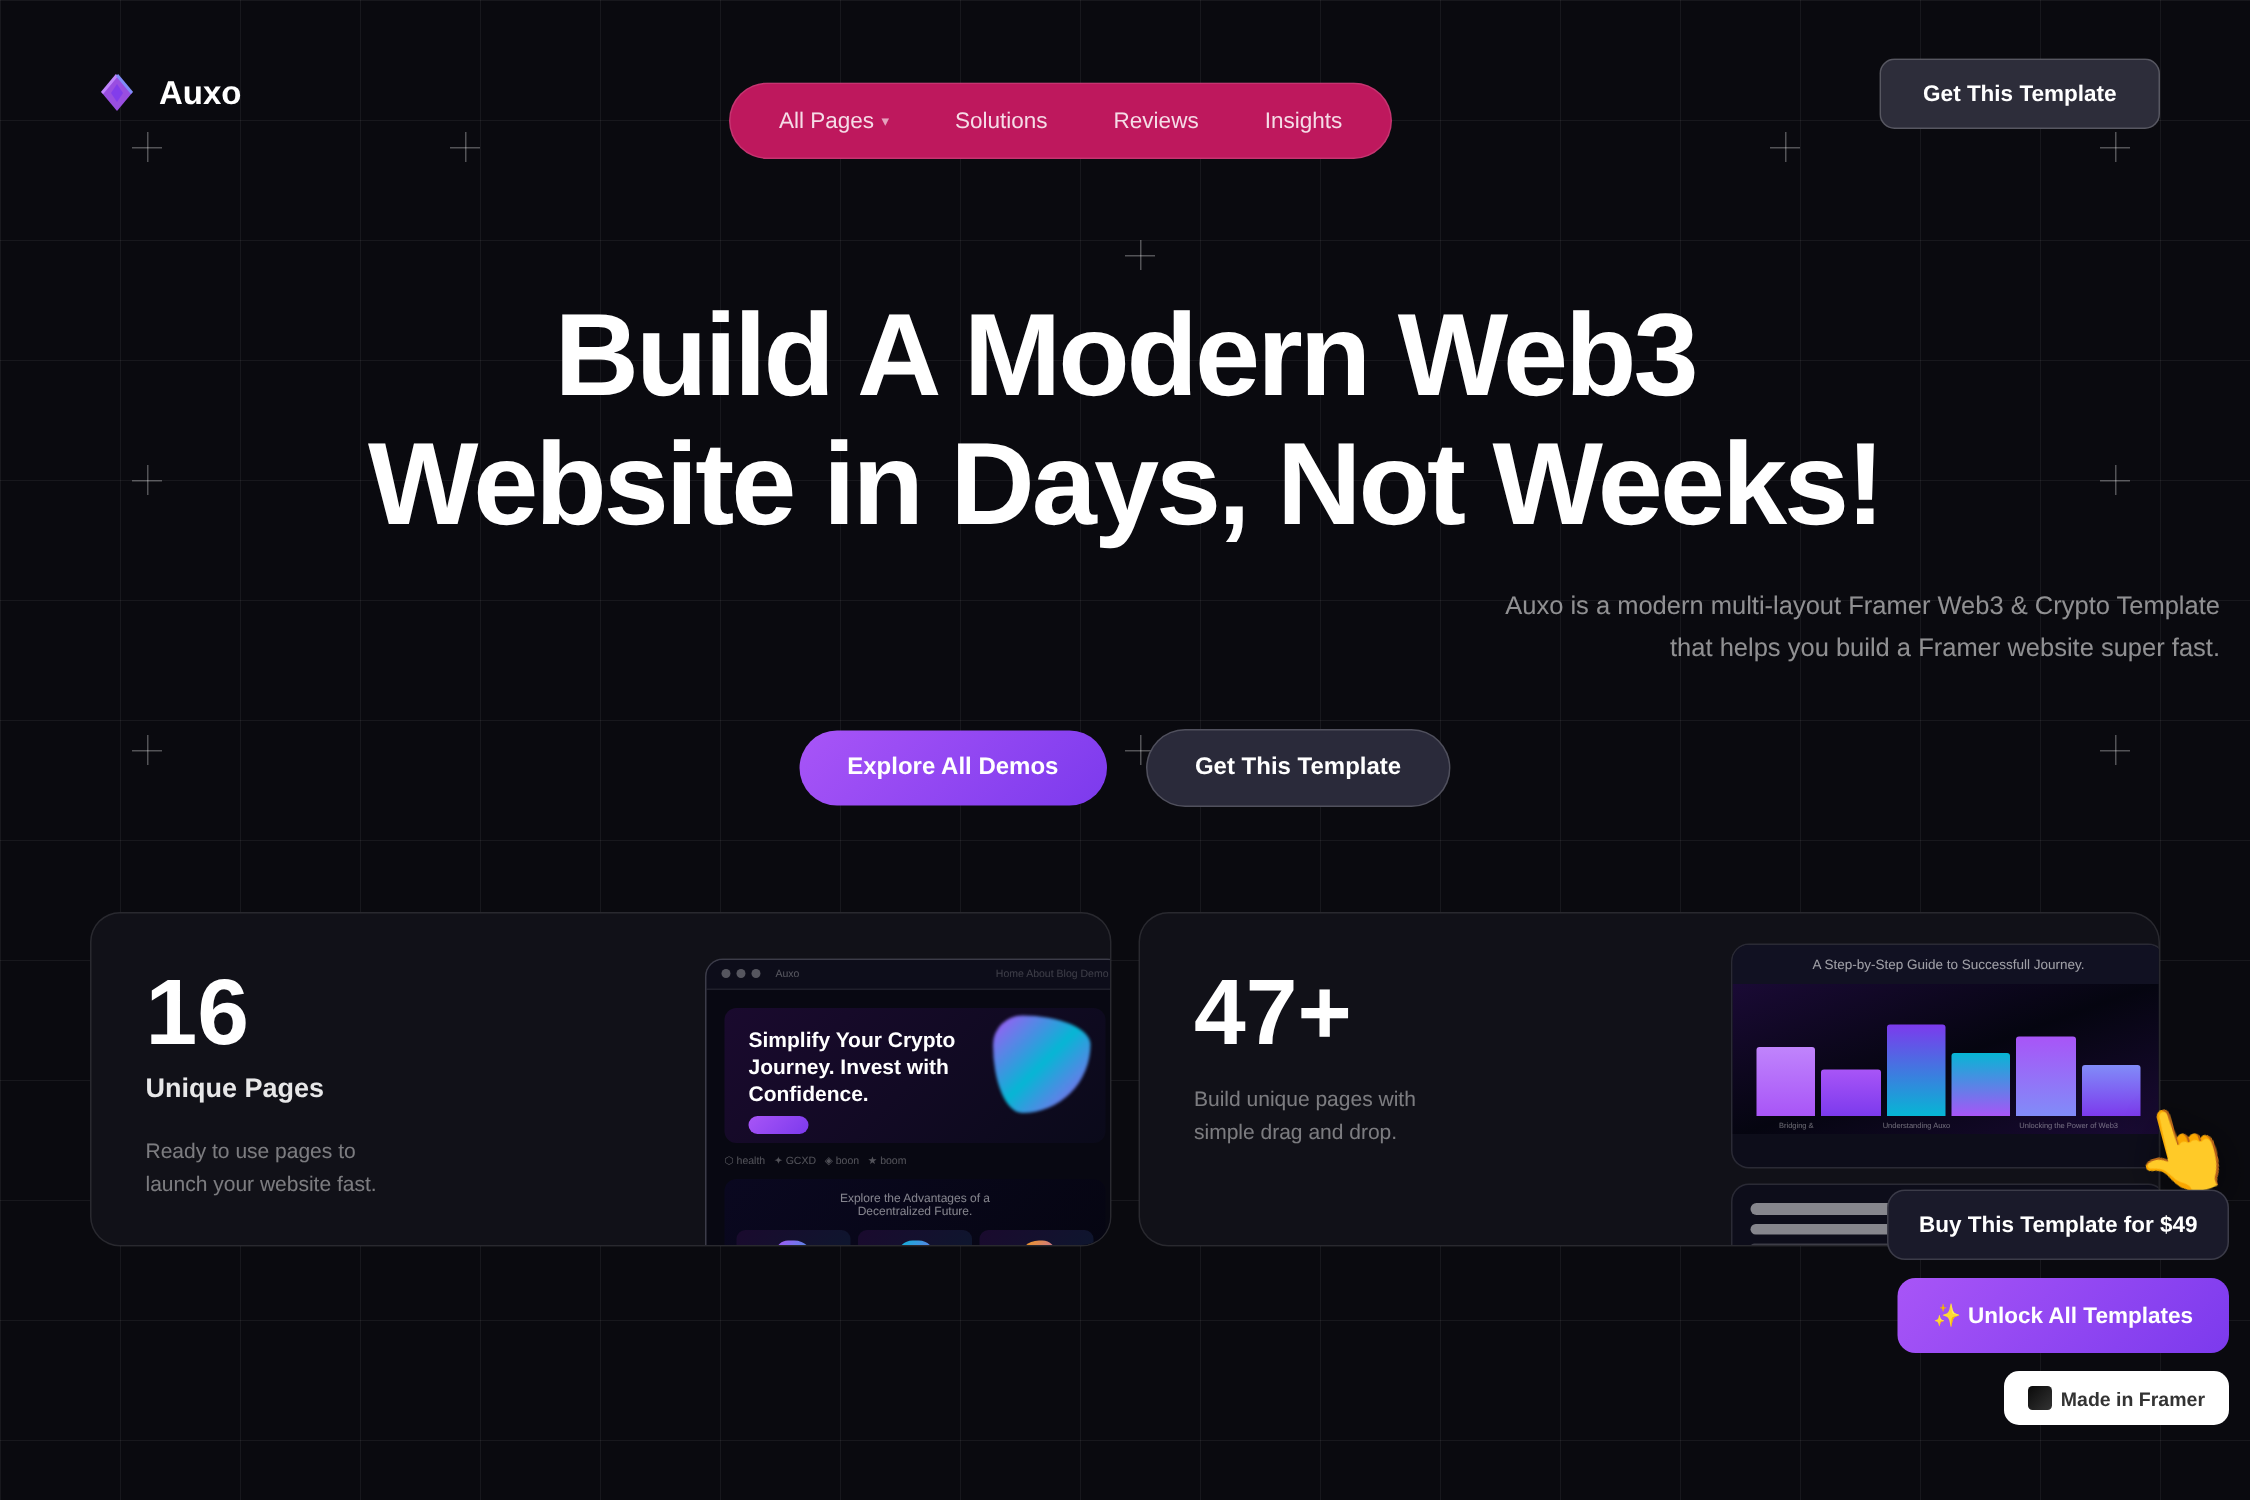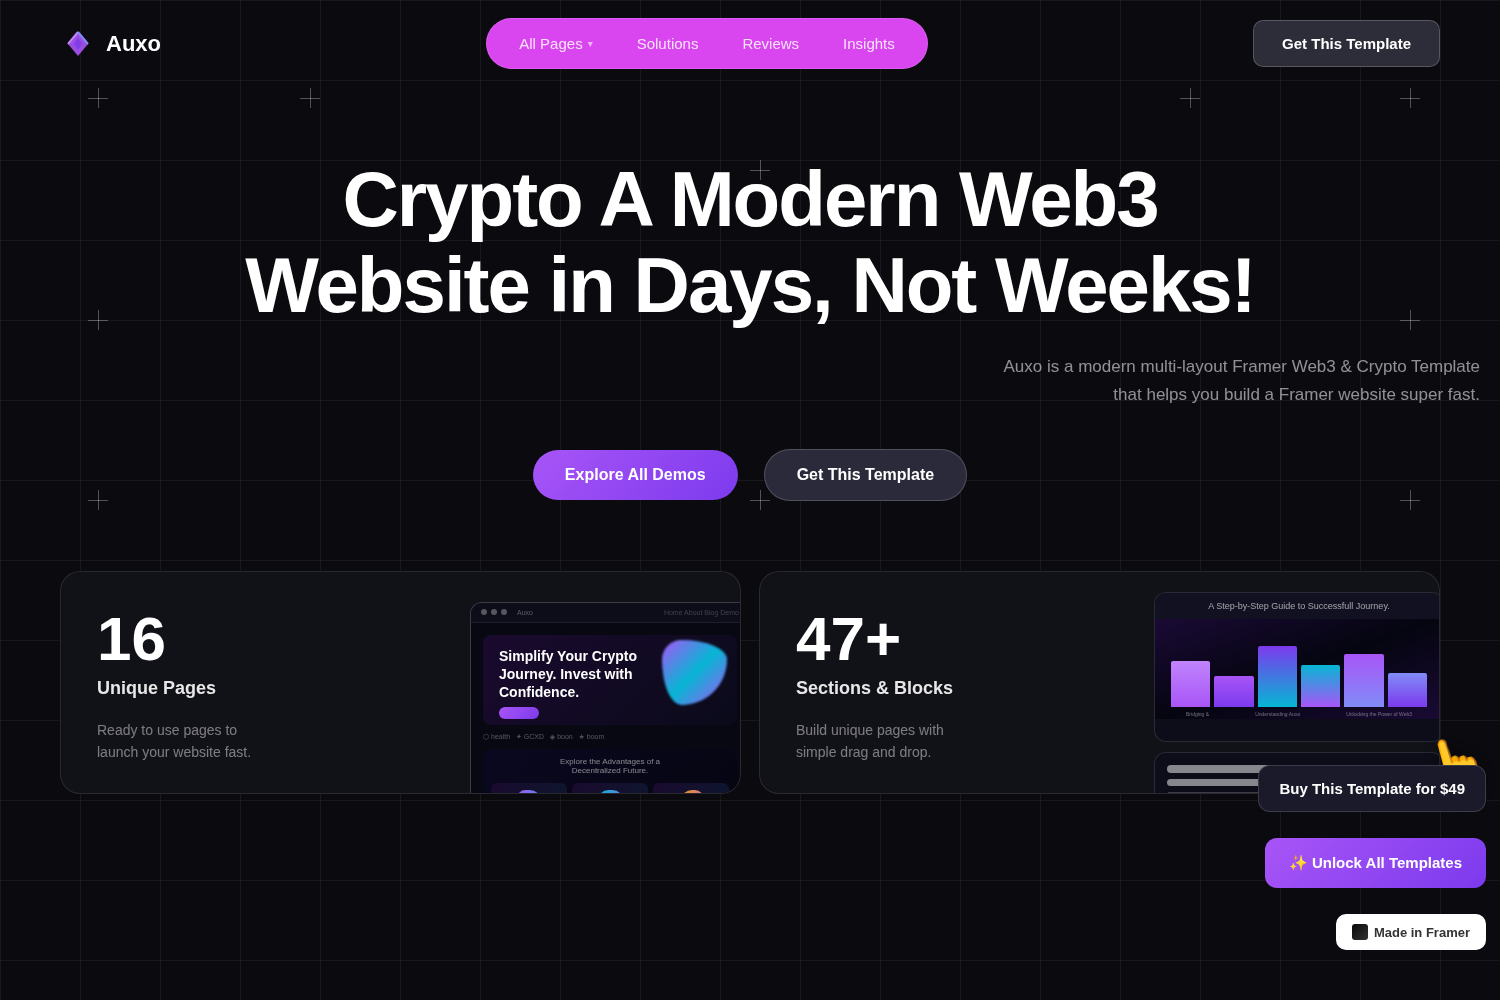--- a/index.html
+++ b/index.html
@@ -61,27 +61,28 @@
       height: 36px;
     }
 
     .logo-text {
       font-size: 22px;
       font-weight: 700;
       color: #fff;
     }
 
     .nav-center {
-      background: #d946ef;
+      background: #be185d;
       border: 1px solid rgba(255,255,255,0.12);
       border-radius: 50px;
       padding: 8px 12px;
       display: flex;
       align-items: center;
       gap: 4px;
+      margin-top: 37px;
     }
 
     .nav-item {
       padding: 8px 20px;
       border-radius: 30px;
       font-size: 15px;
       color: rgba(255,255,255,0.85);
       cursor: pointer;
       display: flex;
       align-items: center;
@@ -371,21 +372,21 @@
     }
 
     
     .bottom-popup {
       position: absolute;
       bottom: 50px;
       right: 14px;
       z-index: 30;
       display: flex;
       flex-direction: column;
-      gap: 26px;
+      gap: 12px;
       align-items: flex-end;
     }
 
     .popup-buy {
       background: #1a1a2a;
       border: 1px solid rgba(255,255,255,0.15);
       border-radius: 12px;
       padding: 14px 20px;
       font-size: 15px;
       font-weight: 600;
@@ -471,21 +472,21 @@
     <div class="nav-item">
       <span>Insights</span>
     </div>
   </div>
 
   <button class="btn-get-template">Get This Template</button>
 </nav>
 
 <section class="hero">
   <h1 class="hero-title">
-    <span>Crypto A Modern Web3</span><br>
+    <span>Build A Modern Web3</span><br>
     <span>Website in Days, Not Weeks!</span>
   </h1>
   <p class="hero-subtitle">
     <span>Auxo is a modern multi-layout Framer Web3 &amp; Crypto Template</span><br>
     <span>that helps you build a Framer website super fast.</span>
   </p>
   <div class="hero-buttons">
     <button class="btn-explore">Explore All Demos</button>
     <button class="btn-template">Get This Template</button>
   </div>
@@ -541,21 +542,20 @@
       </div>
     </div>
 
     <p class="card-desc">
       Ready to use pages to<br>launch your website fast.
     </p>
   </div>
 
   <div class="card">
     <div class="card-number">47+</div>
-    <div class="card-label">Sections &amp; Blocks</div>
 
     <div class="card2-preview">
       <div class="preview2-top">
         <div class="preview2-guide-header">A Step-by-Step Guide to Successfull Journey.</div>
         <div class="preview2-guide-img">
           <div style="position:absolute;inset:0;display:flex;flex-direction:column;gap:3px;padding:8px;">
 
             <div style="display:flex;gap:4px;width:100%;height:100%;align-items:flex-end;padding:4px 8px;">
               <div style="flex:1;background:linear-gradient(to top,#a855f7,#c084fc);border-radius:2px 2px 0 0;height:60%;"></div>
               <div style="flex:1;background:linear-gradient(to top,#7c3aed,#a855f7);border-radius:2px 2px 0 0;height:40%;"></div>

